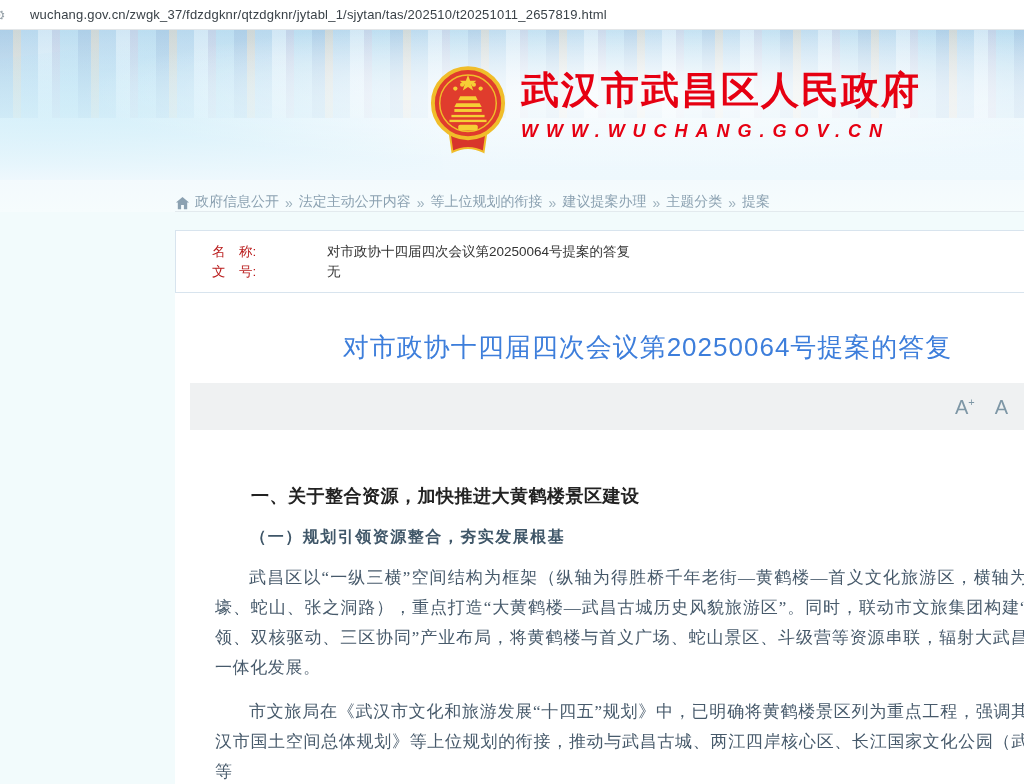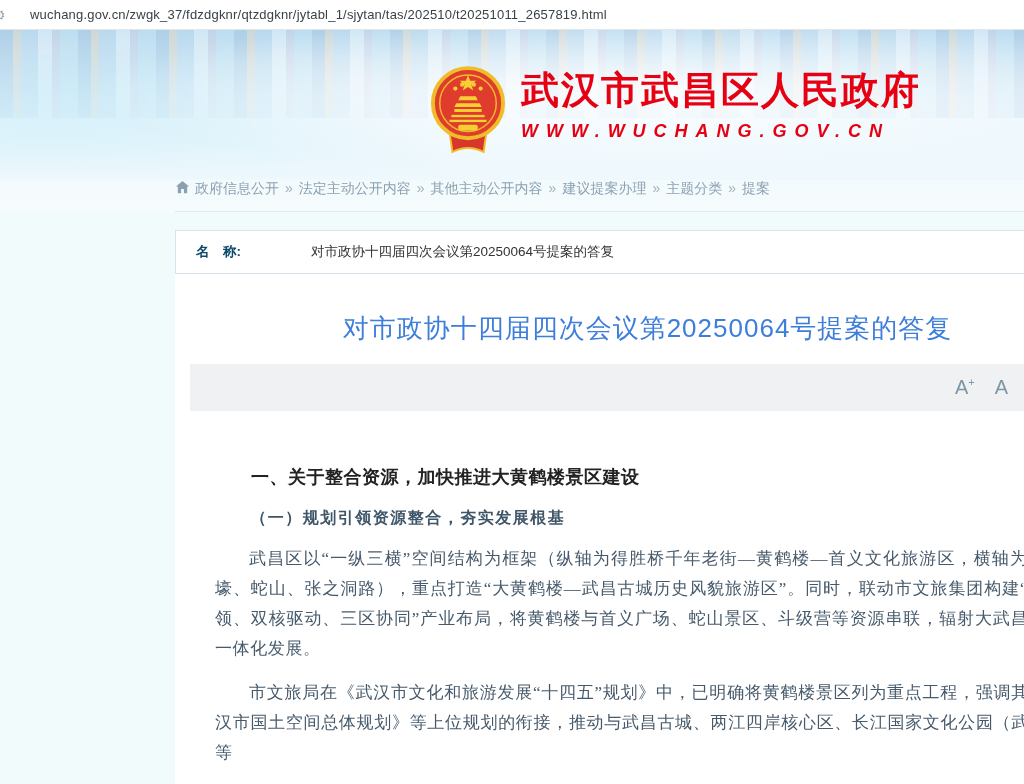--- a/index.html
+++ b/index.html
@@ -28,34 +28,34 @@
   .banner-glow { position:absolute; inset:0;
     background:radial-gradient(ellipse at 64% 42%, rgba(255,255,255,.85) 0%, rgba(255,255,255,0) 62%); }
   .banner-center { position:absolute; left:429px; top:34px; display:flex; align-items:flex-start; }
   .emblem { width:78px; height:92px; flex:0 0 78px; }
   .banner-text { margin-left:14px; padding-top:4px; }
   .site-name { font-size:38px; font-weight:bold; letter-spacing:2px; line-height:44px; }
   .site-url  { font-size:18px; font-weight:bold; letter-spacing:8px; margin-top:9px;font-style:italic; }
 
   
   .breadcrumb-row { height:32px; background:linear-gradient(180deg,#f3fafd,#f6fcfd); }
-  .breadcrumb-inner { margin-left:175px; height:100%; display:flex; align-items:flex-start;
+  .breadcrumb-inner { margin-left:175px; height:100%; display:flex; align-items:flex-end;
     border-bottom:1px solid #e3eaee; color:#8ba1b1; font-size:14px; }
   .crumb { color:#8ba1b1; text-decoration:none; cursor:pointer; }
   .crumb-sep { margin:0 6px; color:#9db1bd; }
   .home-ic { width:15px; height:15px; margin-right:5px; fill:#8ba1b1; }
 
   
   .content { margin-left:175px; width:945px; background:#fff; min-height:572px; padding-bottom:40px; }
 
   .meta-box { margin-top:18px; border:1px solid #d8e4ee; background:#fff;
     padding:11px 0 11px 20px; display:flex; font-size:13.5px; color:#333; }
   .meta-col-left  { flex:0 0 560px; }
   .meta-row { display:flex; line-height:19.5px; }
-  .meta-label { flex:0 0 115px; font-weight:bold; color:#0c4a6e; white-space:pre; }
+  .meta-label { flex:0 0 115px; font-weight:normal; color:#b91c1c; white-space:pre;margin-left:16px; }
   .meta-value { color:#333; }
 
   .doc-title { margin-top:34px; text-align:center; font-size:26px; line-height:40px;
     color:#3d7edb; letter-spacing:1px; font-weight:500; }
 
   .font-toolbar { margin-top:16px; margin-left:15px; height:47px; background:#eff1f2;
     display:flex; align-items:center; justify-content:flex-end; padding-right:112px;
     color:#7e97a6; font-size:20px; }
   .font-btn { cursor:pointer; margin-left:20px; line-height:1; }
   .font-btn sup { font-size:11px; }
@@ -108,37 +108,41 @@
 
 <div class="breadcrumb-row">
   <div class="breadcrumb-inner">
     <svg class="home-ic" viewBox="0 0 16 16">
       <path d="M8 1 L15 7 H13 V14 H9.5 V9.5 H6.5 V14 H3 V7 H1 Z"></path>
     </svg>
     <span class="crumb">政府信息公开</span>
     <span class="crumb-sep">»</span>
     <span class="crumb">法定主动公开内容</span>
     <span class="crumb-sep">»</span>
-    <span class="crumb">其他主动公开内容</span>
+    <span class="crumb">等上位规划的衔接</span>
     <span class="crumb-sep">»</span>
     <span class="crumb">建议提案办理</span>
     <span class="crumb-sep">»</span>
     <span class="crumb">主题分类</span>
     <span class="crumb-sep">»</span>
     <span class="crumb">提案</span>
   </div>
 </div>
 
 <div class="content">
 
   <div class="meta-box">
     <div class="meta-col-left">
       <div class="meta-row">
         <span class="meta-label">名　称:</span>
         <span class="meta-value">对市政协十四届四次会议第20250064号提案的答复</span>
+      </div>
+      <div class="meta-row">
+        <span class="meta-label">文　号:</span>
+        <span class="meta-value">无</span>
       </div>
     </div>
   </div>
 
   <h1 class="doc-title">对市政协十四届四次会议第20250064号提案的答复</h1>
 
   <div class="font-toolbar">
     <span class="font-btn"><span>A</span><sup>+</sup></span>
     <span class="font-btn">A</span>
   </div>

